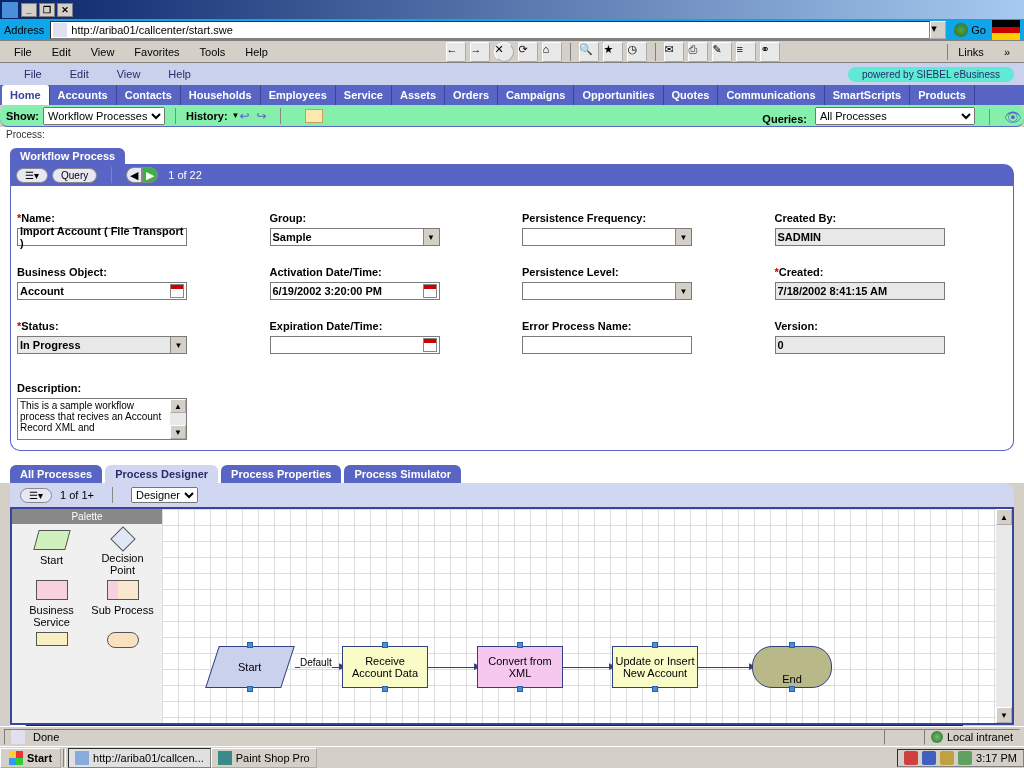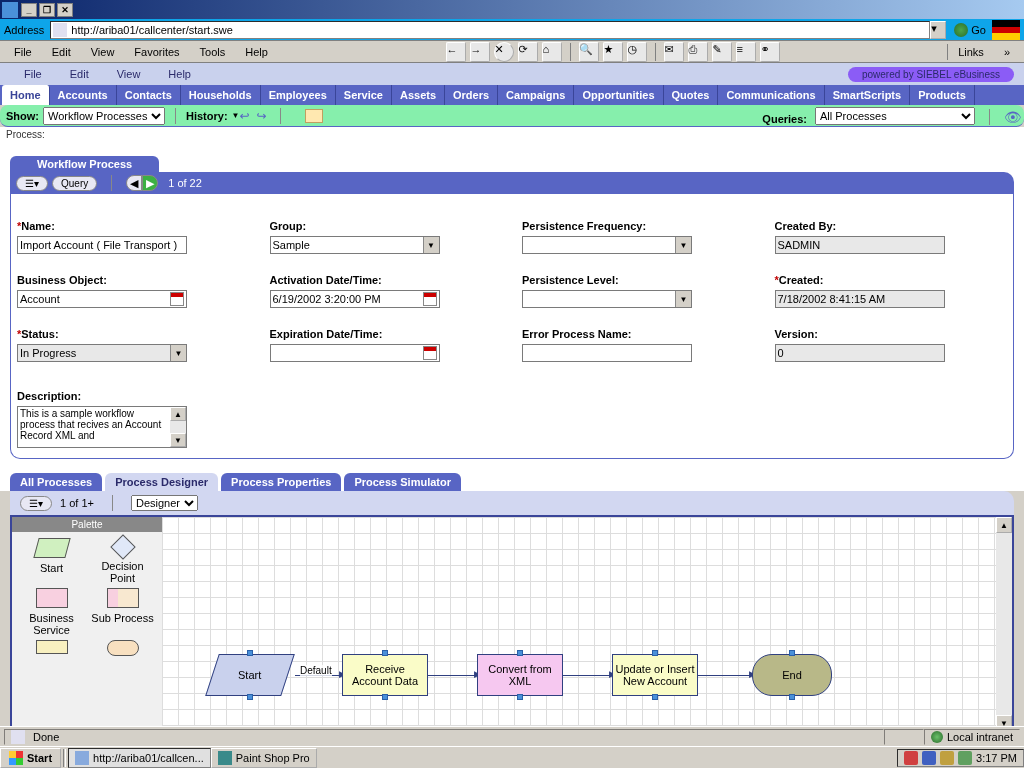--- a/index.html
+++ b/index.html
@@ -27,21 +27,21 @@
 .ie-menubar span { padding: 2px 10px; cursor: pointer; }
 .ie-toolbar-icons { flex: 1; display: flex; justify-content: center; gap: 4px; align-items: center;}
 .tb-icon { width: 20px; height: 20px; background: #e8e8e8; border: 1px outset #fff; border-radius: 2px; }
 .tb-icon.round { border-radius: 50%; }
 .tb-sep-v { width: 1px; height: 18px; background: #808080; margin: 0 4px; }
 .links-lbl { padding: 0 6px; border-left: 1px solid #808080; }
 
 
 .app-menubar { background: #c9d1ed; height: 22px; display: flex; align-items: center; padding: 0 10px; }
 .app-menubar span { padding: 2px 14px; cursor: pointer; color: #2a2a6a; }
-.app-brand { margin-left: auto; background: #8b5cf6; color: white; padding: 2px 10px; border-radius: 10px; font-size: 10px; }
+.app-brand { margin-left: auto; background: #5eead4; color: white; padding: 2px 10px; border-radius: 10px; font-size: 10px; }
 
 
 .navtabs { background: #5865c4; height: 20px; display: flex; align-items: stretch; padding-left: 2px; }
 .navtab { background: #5865c4; color: white; padding: 2px 8px; border-right: 1px solid #3a4599; cursor: pointer; font-weight: bold; display: flex; align-items: center;}
 .navtab.active { background: white; color: #3a4599; border-radius: 3px 3px 0 0; }
 
 
 .showrow { background: #86efac; height: 22px; display: flex; align-items: center; padding: 7px 6px; border-bottom: 1px solid #5865c4; border-radius: 8px; }
 .showrow .lbl { font-weight: bold; margin-right: 4px; }
 .showrow select { height: 18px; font-size: 11px; }
@@ -50,35 +50,35 @@
 .harrow { width: 14px; height: 14px; color: #5865c4; font-size: 12px; cursor: pointer; }
 .tool-icon-sm { width: 18px; height: 14px; background:#ffe8b0; border:1px solid #c0a060; margin-left: 14px;}
 .queries-section { margin-left: auto; display: flex; align-items:flex-end; gap:4px;}
 .q-icon { width: 14px; height: 16px; color:#5865c4; font-size:14px; cursor:pointer;}
 
 
 .process-lbl { background: white; padding: 2px 6px; font-size:10px; color:#333;}
 
 
 .applet-container { padding: 6px 10px; background: white; }
-.applet-tab { background: #5865c4; color: white; font-weight: bold; padding: 2px 27px; border-radius: 6px 6px 0 0; display: inline-block; margin-top: 8px; }
+.applet-tab { background: #5865c4; color: white; font-weight: bold; padding: 2px 10px; border-radius: 6px 6px 0 0; display: inline-block; }
 .applet-bar { background: #5865c4; height: 22px; display: flex; align-items: center; padding: 0 6px; gap: 4px; border-radius: 0 10px 0 0;}
 .pill-btn { background: #e8e8f4; border: 1px solid #888; border-radius: 10px; padding: 1px 8px; cursor: pointer; font-size:10px; display:flex; align-items:center; gap:2px;}
 .nav-pill { display:flex;}
 .nav-pill span { width:16px; height:16px; background:#e8e8f4; border:1px solid #888; display:flex; align-items:center; justify-content:center; cursor:pointer;}
 .nav-pill span:first-child { border-radius: 8px 0 0 8px;}
 .nav-pill span:last-child { border-radius: 0 8px 8px 0; background:#3cb043; color:white;}
 .paging { color: white; margin-left: 6px;}
 
 
 .form-area { border: 1px solid #5865c4; border-top: none; border-radius: 0 0 10px 10px; padding: 10px 6px; display: flex; gap: 20px;}
 .form-col { flex: 1; display: flex; flex-direction: column; gap: 4px;}
 .field-label { font-weight: bold; margin-top: 16px; }
 .req::before { content:"*"; color: #c00000; font-weight: bold;}
-.field-input { width: 170px; height: 18px; border: 1px solid #7a7a7a; background: white; padding: 0 2px; display:flex; align-items:center; position:relative;}
+.field-input { width: 170px; height: 18px; border: 1px solid #7a7a7a; background: white; padding: 0 2px; display:flex; align-items:center; position:relative;font-weight:bold;}
 .field-input.readonly { background: #e8e8e8;}
 .field-input .dd { position:absolute; right:0; top:0; width:16px; height:100%; background:#d4d0c8; border-left:1px solid #888; display:flex; align-items:center; justify-content:center; font-size:8px;}
 .field-input .cal { position:absolute; right:2px; top:1px; width:14px; height:14px; background:linear-gradient(to bottom,#c00 30%,#fff 30%); border:1px solid #888; font-size:7px;}
 .textarea-wrap { width:170px; height:42px; border:1px solid #7a7a7a; background:white; display:flex;}
 .textarea-wrap .ta-text { flex:1; padding:1px 2px; font-size:10px; overflow:hidden;}
 .textarea-wrap .ta-scroll { width:16px; background:#d4d0c8; display:flex; flex-direction:column;}
 .ta-sbtn { height:14px; border:1px outset #fff; font-size:8px; display:flex; align-items:center; justify-content:center;}
 
 
 .subtabs-row { display: flex; align-items: center; padding: 8px 10px 0; background:white;}
@@ -106,21 +106,21 @@
 .cv-sbtn { height:16px; border:1px outset #fff; font-size:8px; display:flex;align-items:center;justify-content:center;}
 .cv-track { flex:1; background:#e8e8e8;}
 
 
 .wf-shape { position:absolute; border:1px solid #304080; display:flex; align-items:center; justify-content:center; text-align:center; font-size:10px; padding:2px;}
 .wf-start { left:50px; top:137px; width:76px; height:42px; background:#c9d1ed; transform:skewX(-18deg);}
 .wf-start span { transform:skewX(18deg);}
 .wf-receive { left:180px; top:137px; width:86px; height:42px; background:#fafcc8;}
 .wf-convert { left:315px; top:137px; width:86px; height:42px; background:#f6c8f0;}
 .wf-update { left:450px; top:137px; width:86px; height:42px; background:#fafcc8;}
-.wf-end { left:590px; top:137px; width:80px; height:42px; background:#b8b888; border-radius:20px; display:flex; align-items:center; justify-content:center;}
+.wf-end { left:590px; top:137px; width:80px; height:42px; background:#b8b888; border-radius:20px; display:flex; align-items:flex-end; justify-content:center;}
 .wf-conn { position:absolute; height:0; border-top:1px solid #304080;}
 .wf-conn::after { content:"▶"; position:absolute; right:-4px; top:-7px; font-size:9px; color:#304080;}
 .conn1 { left:133px; top:158px; width:47px;}
 .conn1-lbl { position:absolute; left:138px; top:148px; font-size:10px; background:rgba(255,255,255,0.8);}
 .conn2 { left:266px; top:158px; width:49px;}
 .conn3 { left:401px; top:158px; width:49px;}
 .conn4 { left:536px; top:158px; width:54px;}
 .handle { position:absolute; width:6px; height:6px; background:#4a90d9; border:1px solid #2a60a9;}
 
 

